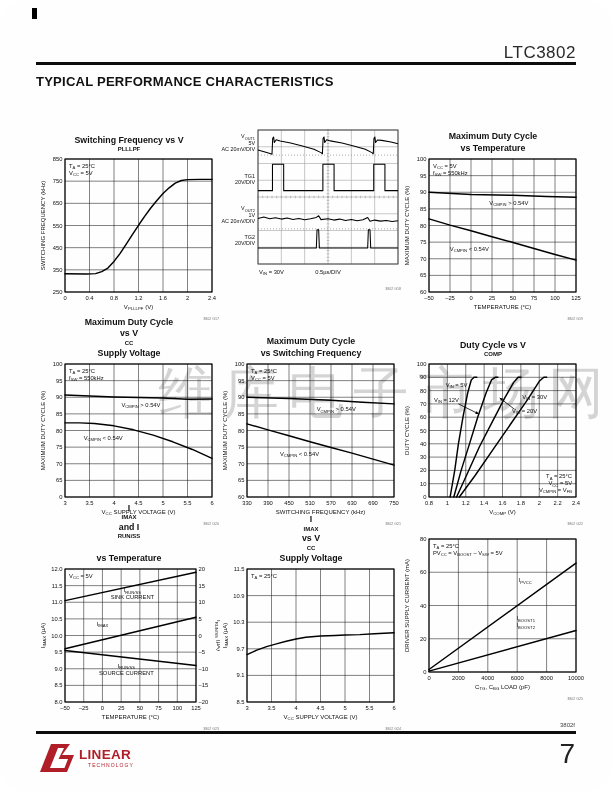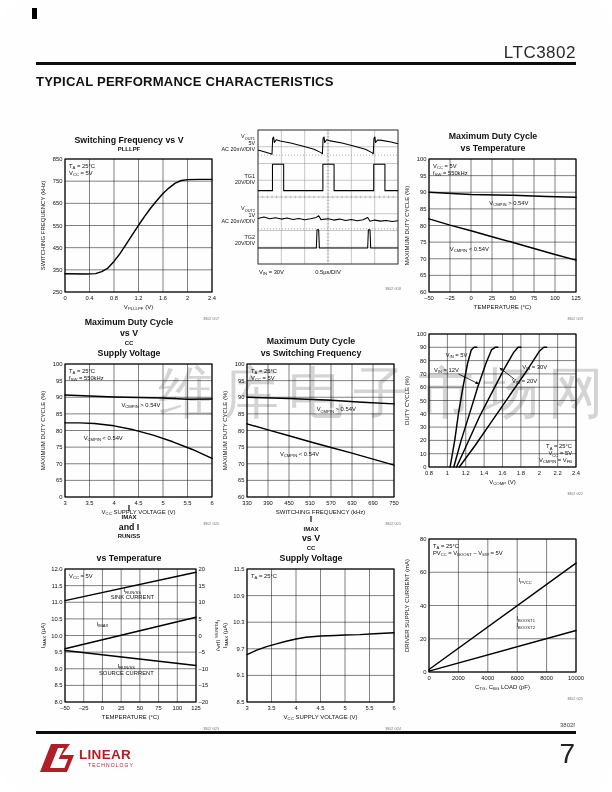--- a/index.html
+++ b/index.html
@@ -319,20 +319,21 @@
           <text x="100.5" y="154.5" font-size="6" fill="#111" text-anchor="middle"><tspan>SWITCHING FREQUENCY (kHz)</tspan></text>
           <text x="7" y="71.5" font-size="6" fill="#111" text-anchor="middle" transform="rotate(-90 7 71.5)"><tspan>MAXIMUM DUTY CYCLE (%)</tspan></text>
           <text x="31" y="14" font-size="5.8" fill="#111" text-anchor="start"><tspan>T</tspan><tspan dy="1.3" font-size="72%">A</tspan><tspan dy="-1.3"> = 25°C</tspan></text>
           <text x="31" y="20.8" font-size="5.8" fill="#111" text-anchor="start"><tspan>V</tspan><tspan dy="1.3" font-size="72%">CC</tspan><tspan dy="-1.3"> = 5V</tspan></text>
           <text x="116.25" y="52.21500000000002" font-size="5.8" fill="#111" text-anchor="middle"><tspan>V</tspan><tspan dy="1.3" font-size="72%">CMPIN</tspan><tspan dy="-1.3"> &gt; 0.54V</tspan></text>
           <text x="79.5" y="96.76999999999998" font-size="5.8" fill="#111" text-anchor="middle"><tspan>V</tspan><tspan dy="1.3" font-size="72%">CMPIN</tspan><tspan dy="-1.3"> &lt; 0.54V</tspan></text>
           <text x="181" y="166" font-size="3.6" fill="#777" text-anchor="end"><tspan>3802 G21</tspan></text>
         </svg>
     </div>
     <div class="chart-cell">
+      <div class="chart-title">Duty Cycle vs V<sub>COMP</sub></div>
       <svg class="chart" width="182" height="168" viewBox="0 0 182 168">
           <line x1="27" y1="5" x2="27" y2="138" stroke="#1a1a1a" stroke-width="0.55"></line>
           <line x1="45.375" y1="5" x2="45.375" y2="138" stroke="#1a1a1a" stroke-width="0.55"></line>
           <line x1="63.74999999999999" y1="5" x2="63.74999999999999" y2="138" stroke="#1a1a1a" stroke-width="0.55"></line>
           <line x1="82.125" y1="5" x2="82.125" y2="138" stroke="#1a1a1a" stroke-width="0.55"></line>
           <line x1="100.50000000000001" y1="5" x2="100.50000000000001" y2="138" stroke="#1a1a1a" stroke-width="0.55"></line>
           <line x1="118.875" y1="5" x2="118.875" y2="138" stroke="#1a1a1a" stroke-width="0.55"></line>
           <line x1="137.25" y1="5" x2="137.25" y2="138" stroke="#1a1a1a" stroke-width="0.55"></line>
           <line x1="155.62500000000003" y1="5" x2="155.62500000000003" y2="138" stroke="#1a1a1a" stroke-width="0.55"></line>
           <line x1="174" y1="5" x2="174" y2="138" stroke="#1a1a1a" stroke-width="0.55"></line>

